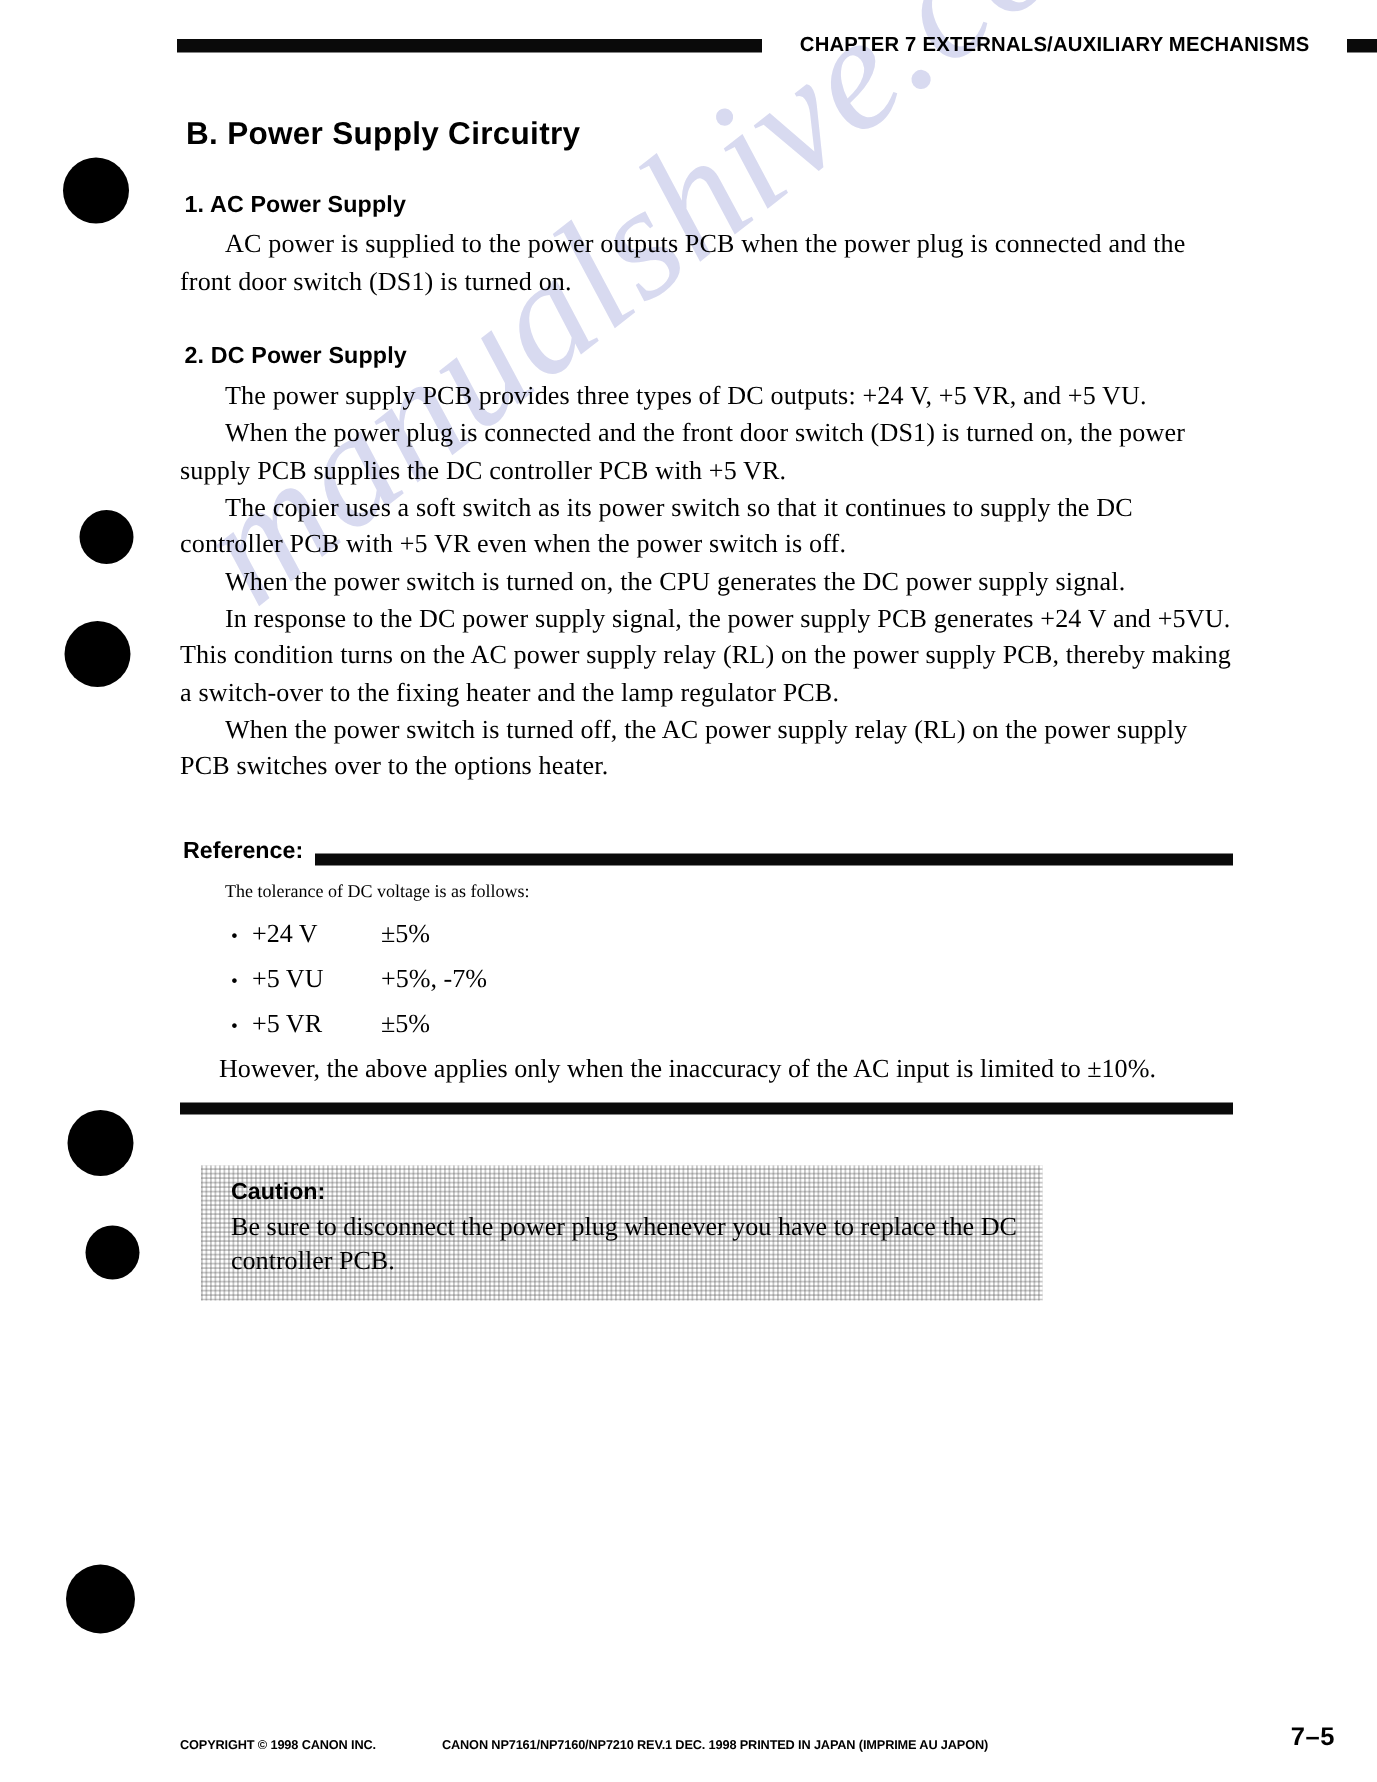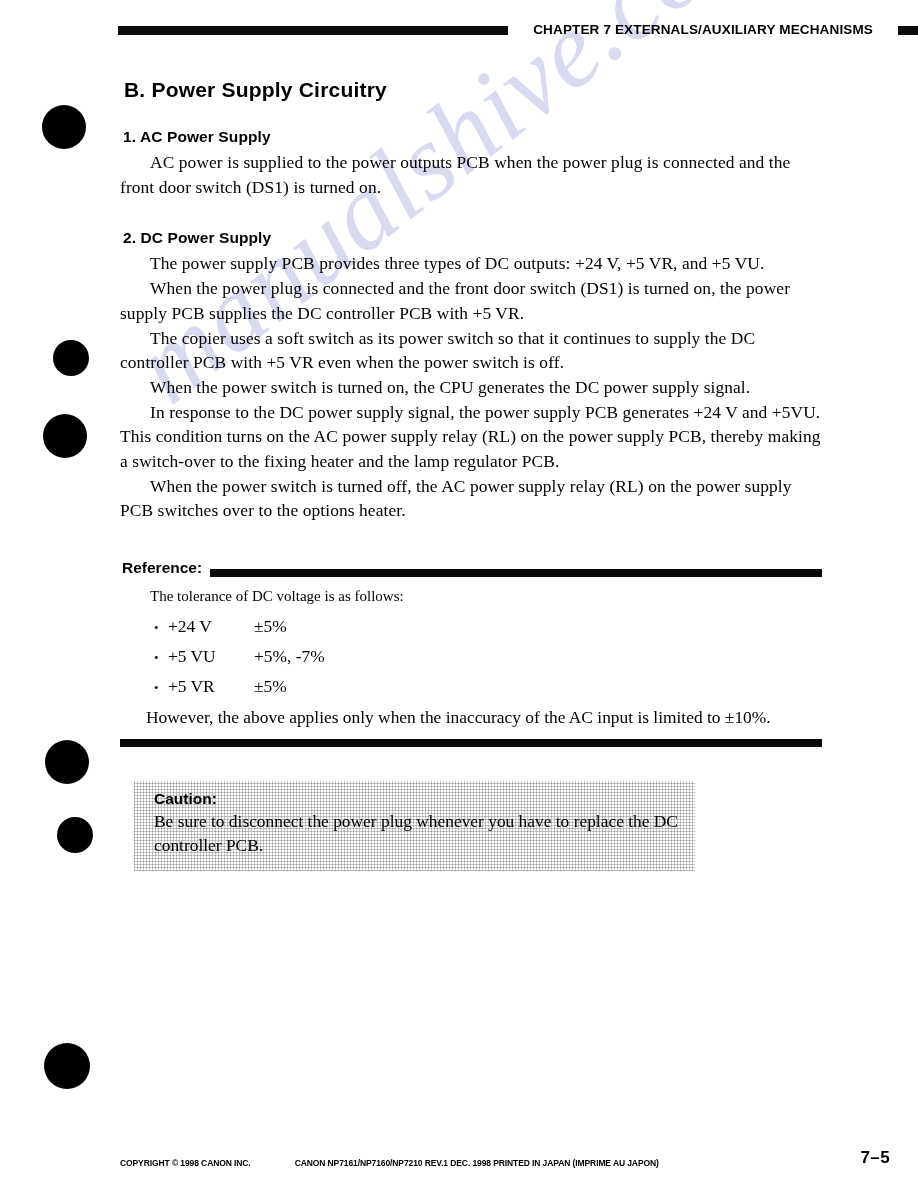--- a/index.html
+++ b/index.html
@@ -135,21 +135,21 @@
     height: 8px;
     background: #0a0a0a;
     margin-left: 8px;
     margin-top: 3px;
   }
   .ref-body {
     padding: 9px 0 0 0;
   }
   .ref-line {
     font-family: "Liberation Serif", serif;
-    font-size: 15px;
+    font-size: 12px;
     line-height: 1.42;
     margin: 0 0 0 30px;
   }
   .tol-list {
     list-style: none;
     margin: 7px 0 6px 0;
     padding: 0 0 0 34px;
   }
   .tol-list li {
     font-family: "Liberation Serif", serif;

